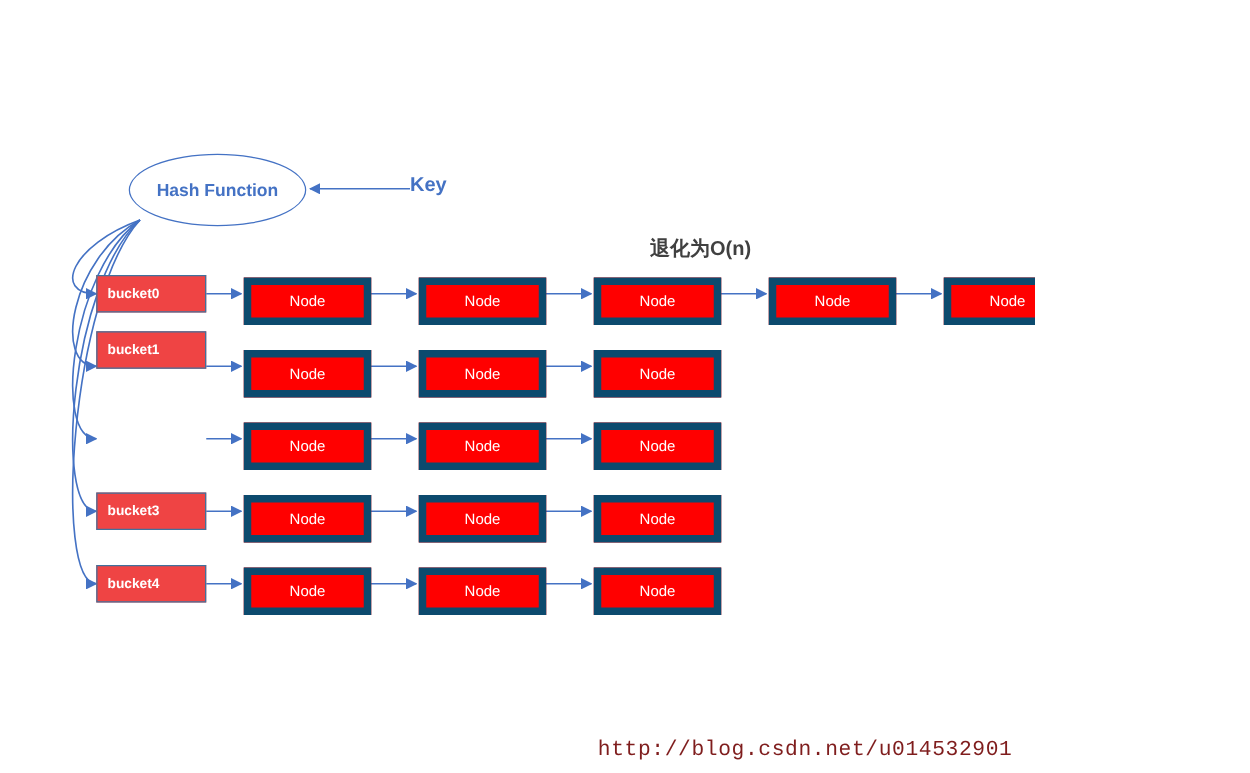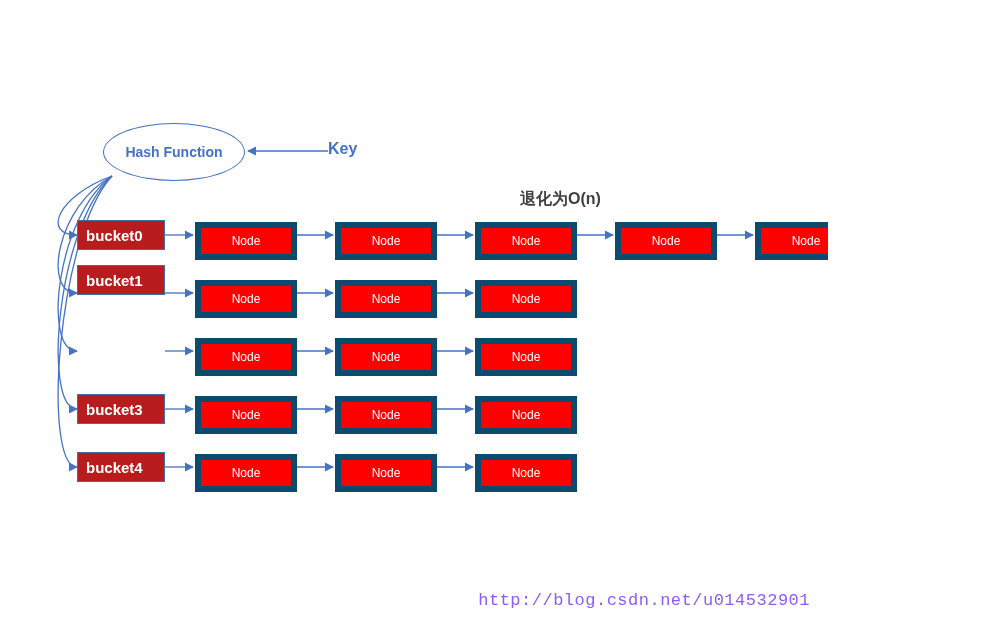--- a/index.html
+++ b/index.html
@@ -17,29 +17,29 @@
   .key-label{
     position:absolute;left:328px;top:140px;
     color:#4472c4;font-weight:bold;font-size:16px;
   }
   .degrade-label{
     position:absolute;left:520px;top:189px;
     color:#404040;font-weight:bold;font-size:16px;
   }
   .watermark{
     position:absolute;right:18px;bottom:8px;
-    color:#8b5cf6;font-size:17px;
+    color:#7f1d1d;font-size:17px;
     font-family:"Courier New",monospace;letter-spacing:.5px;
   }
 
   
   .bucket{
     position:absolute;width:88px;height:30px;
-    background:#b91c1c;border:1.5px solid #41719c;
-    color:#fff;font-weight:bold;font-size:15px;
+    background:#ef4444;border:1.5px solid #41719c;
+    color:#fff;font-weight:bold;font-size:11px;
     display:flex;align-items:center;padding-left:8px;
     box-sizing:border-box;
   }
   
   .node{
     position:absolute;width:90px;height:26px;
     background:#ff0000;border:6px solid #0c4a6e;
     color:#fff;font-size:12px;
     display:flex;align-items:center;justify-content:center;
   }

